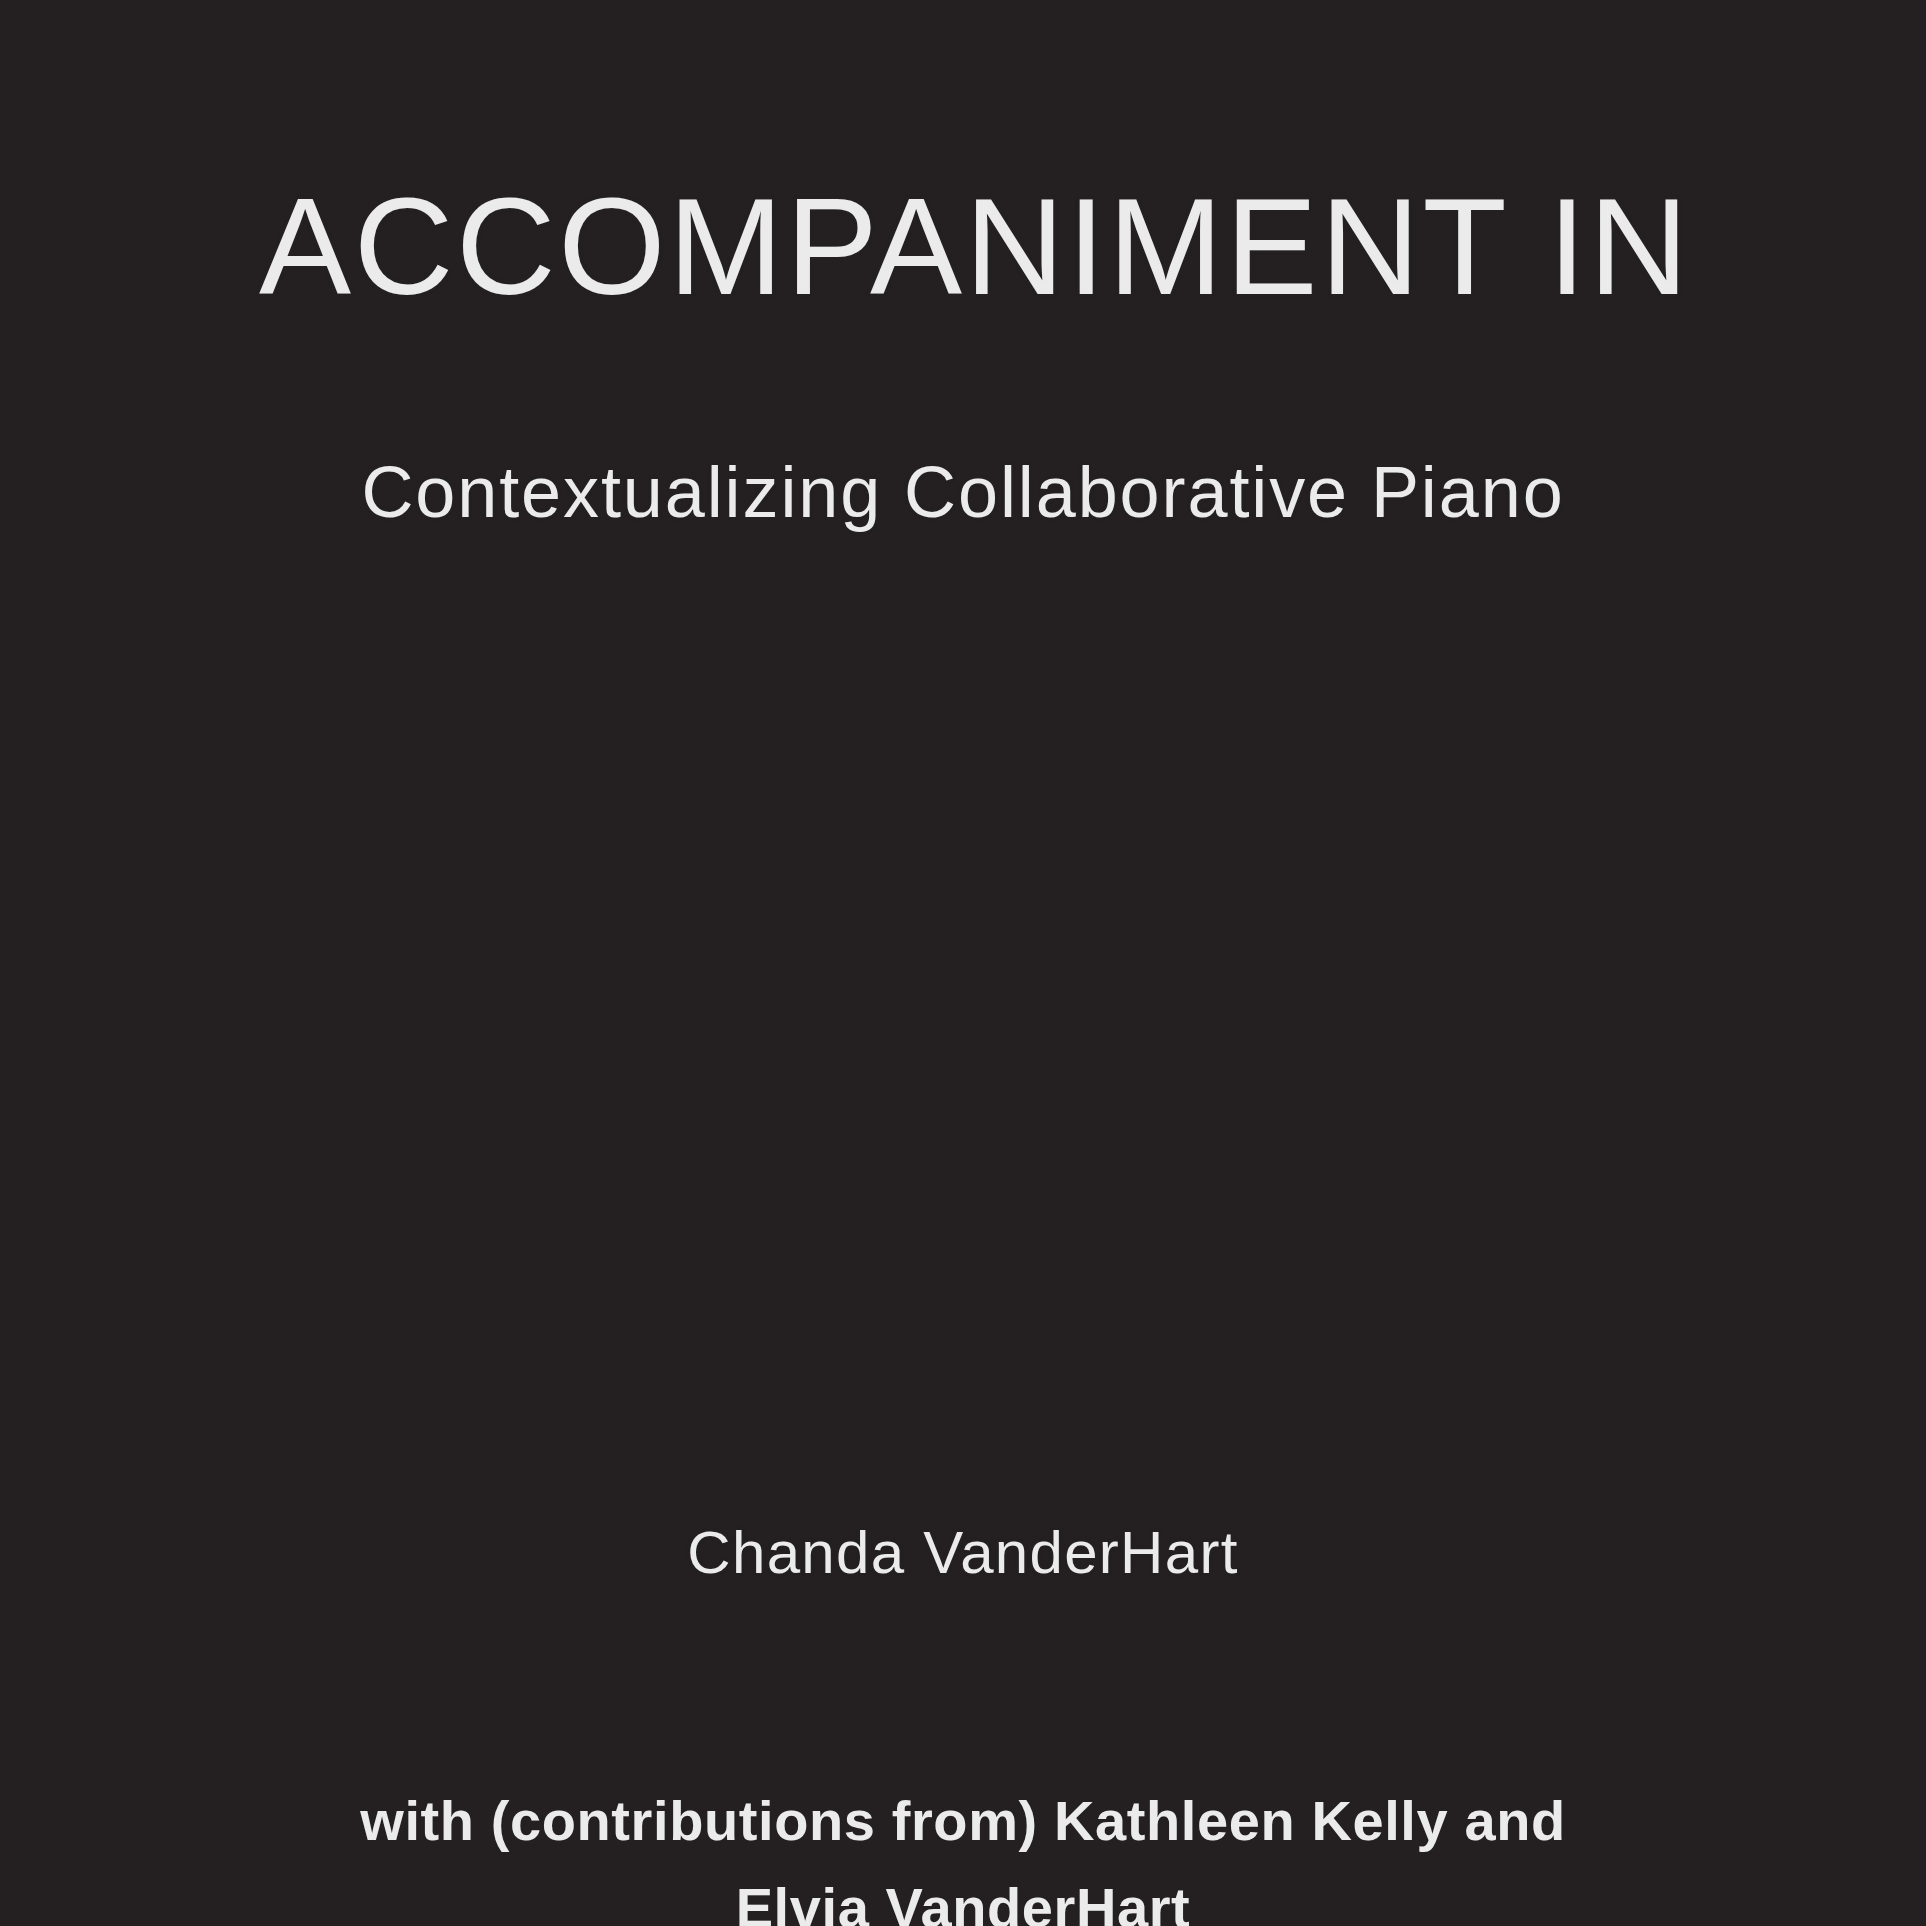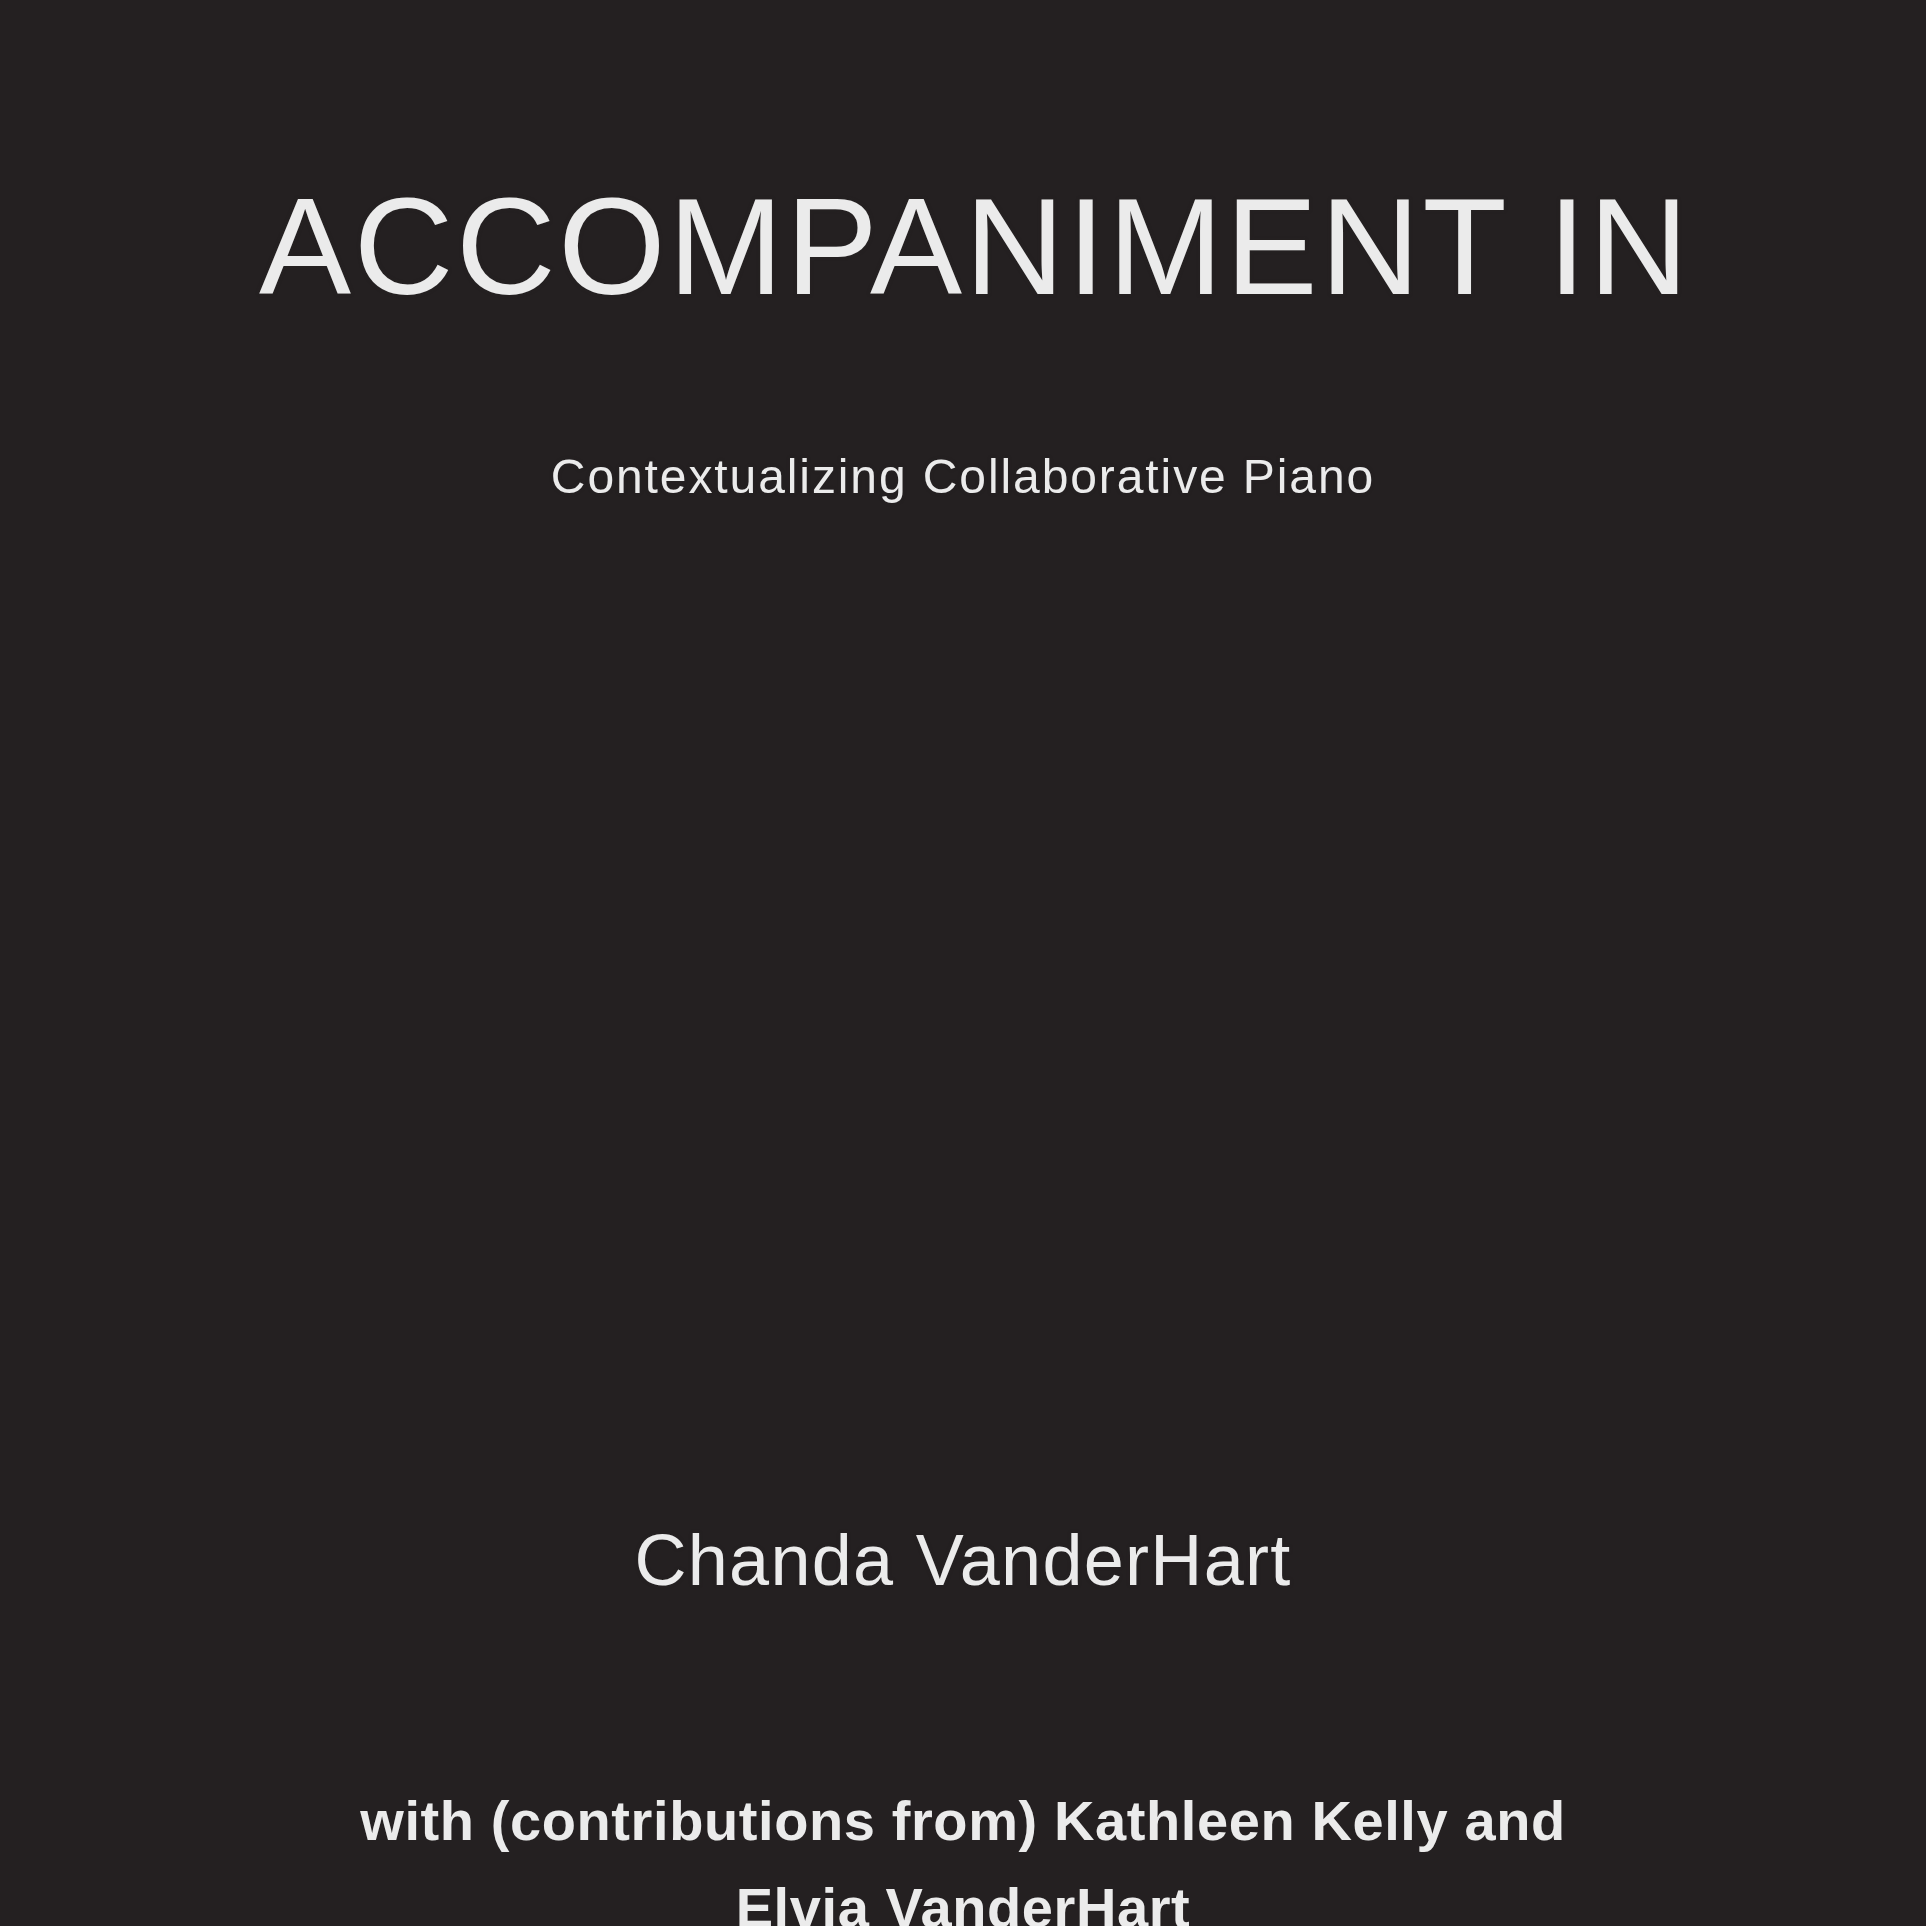--- a/index.html
+++ b/index.html
@@ -34,32 +34,32 @@
   }
   .title-line {
     display: block;
     padding-left: 24px;
   }
   .subtitle {
     position: absolute;
     top: 446px;
     left: 0;
     width: 100%;
-    font-size: 48px;
+    font-size: 72px;
     font-weight: 400;
     letter-spacing: 1.9px;
     line-height: 1.3;
     text-shadow: 0 0 3.2px rgba(40, 36, 37, 0.5);
   }
   .author {
     position: absolute;
     top: 1515px;
     left: 0;
     width: 100%;
-    font-size: 72px;
+    font-size: 60px;
     font-weight: 400;
     letter-spacing: 1.3px;
     line-height: 1.25;
     text-shadow: 0 0 3.2px rgba(40, 36, 37, 0.5);
   }
   .contributors {
     position: absolute;
     top: 1778px;
     left: 0;
     width: 100%;

